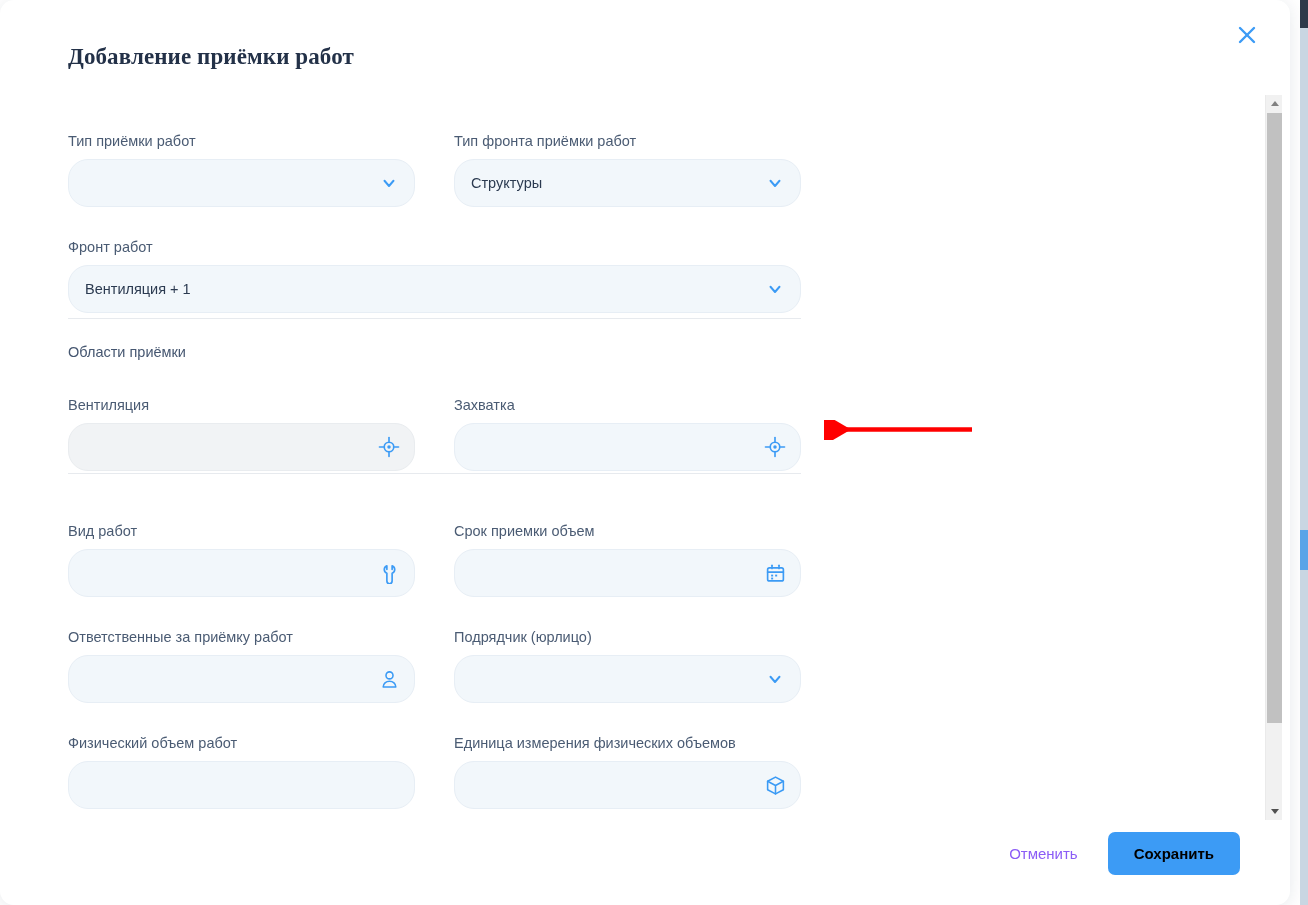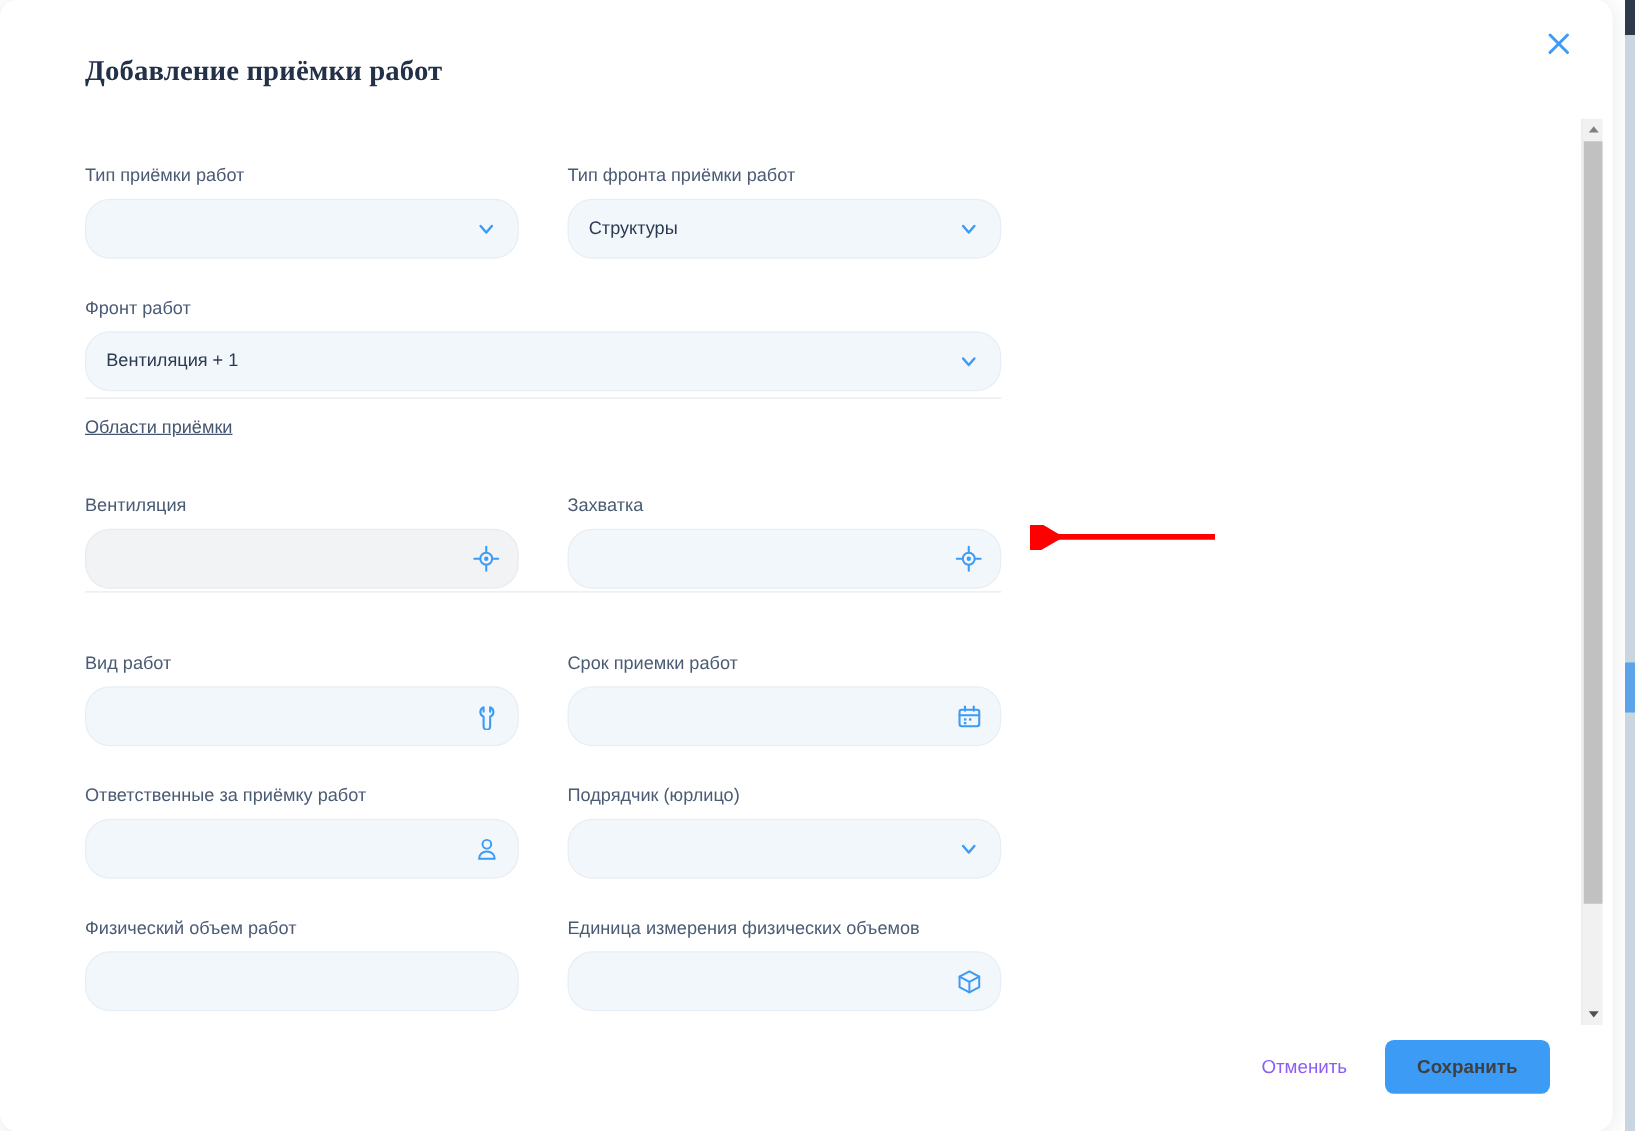--- a/index.html
+++ b/index.html
@@ -189,21 +189,21 @@
     background: none;
     border: none;
     padding: 8px 4px;
     cursor: pointer;
     font-family: inherit;
     white-space: nowrap;
   }
   .btn-save {
     font-size: 15px;
     font-weight: bold;
-    color: #404040;
+    color: #000000;
     background: #3c9bf5;
     border: none;
     border-radius: 7px;
     padding: 0 26px;
     height: 43px;
     cursor: pointer;
     font-family: inherit;
     white-space: nowrap;
   }
 
@@ -262,21 +262,21 @@
         <span class="field-icon">
           <svg width="18" height="18" viewBox="0 0 24 24" fill="none" stroke="#3c9bf5" stroke-width="2.6" stroke-linecap="round" stroke-linejoin="round">
             <polyline points="6 9 12 16 18 9"></polyline>
           </svg>
         </span>
       </div>
     </div>
 
     <div class="divider" style="top:218px;"></div>
 
-    <div class="section-title" style="left:68px; top:234px;text-decoration:underline;">Области приёмки</div>
+    <div class="section-title" style="left:68px; top:244px;">Области приёмки</div>
 
     <div class="field" style="left:68px; top:276px;">
       <div class="field-label">Вентиляция</div>
       <div class="field-control w-col disabled">
         <span class="value"></span>
         <span class="field-icon">
           <svg width="22" height="22" viewBox="0 0 24 24" fill="none" stroke="#3c9bf5" stroke-width="1.8" stroke-linecap="round">
             <circle cx="12" cy="12" r="5.2"></circle>
             <circle cx="12" cy="12" r="1.9" fill="#3c9bf5" stroke="none"></circle>
             <line x1="12" y1="1.6" x2="12" y2="6"></line>
@@ -313,21 +313,21 @@
         <span class="value"></span>
         <span class="field-icon">
           <svg width="21" height="21" viewBox="0 0 24 24" fill="none" stroke="#3c9bf5" stroke-width="1.9" stroke-linecap="round" stroke-linejoin="round">
             <path d="M9 3.2v4.1M15 3.2v4.1M9 3.2a4.6 4.6 0 0 0 0 8.6v8.9a3 3 0 0 0 6 0v-8.9a4.6 4.6 0 0 0 0-8.6"></path>
           </svg>
         </span>
       </div>
     </div>
 
     <div class="field" style="left:454px; top:402px;">
-      <div class="field-label">Срок приемки работ</div>
+      <div class="field-label">Срок приемки объем</div>
       <div class="field-control w-col">
         <span class="value"></span>
         <span class="field-icon">
           <svg width="21" height="21" viewBox="0 0 24 24" fill="none" stroke="#3c9bf5" stroke-width="1.9" stroke-linecap="round" stroke-linejoin="round">
             <rect x="3" y="5.5" width="18" height="15" rx="2"></rect>
             <line x1="3" y1="10.5" x2="21" y2="10.5"></line>
             <line x1="8" y1="2.6" x2="8" y2="6.4"></line>
             <line x1="16" y1="2.6" x2="16" y2="6.4"></line>
             <rect x="7" y="13.3" width="2.3" height="2.1" fill="#3c9bf5" stroke="none"></rect>
             <rect x="11.6" y="13.3" width="2.3" height="2.1" fill="#3c9bf5" stroke="none"></rect>

